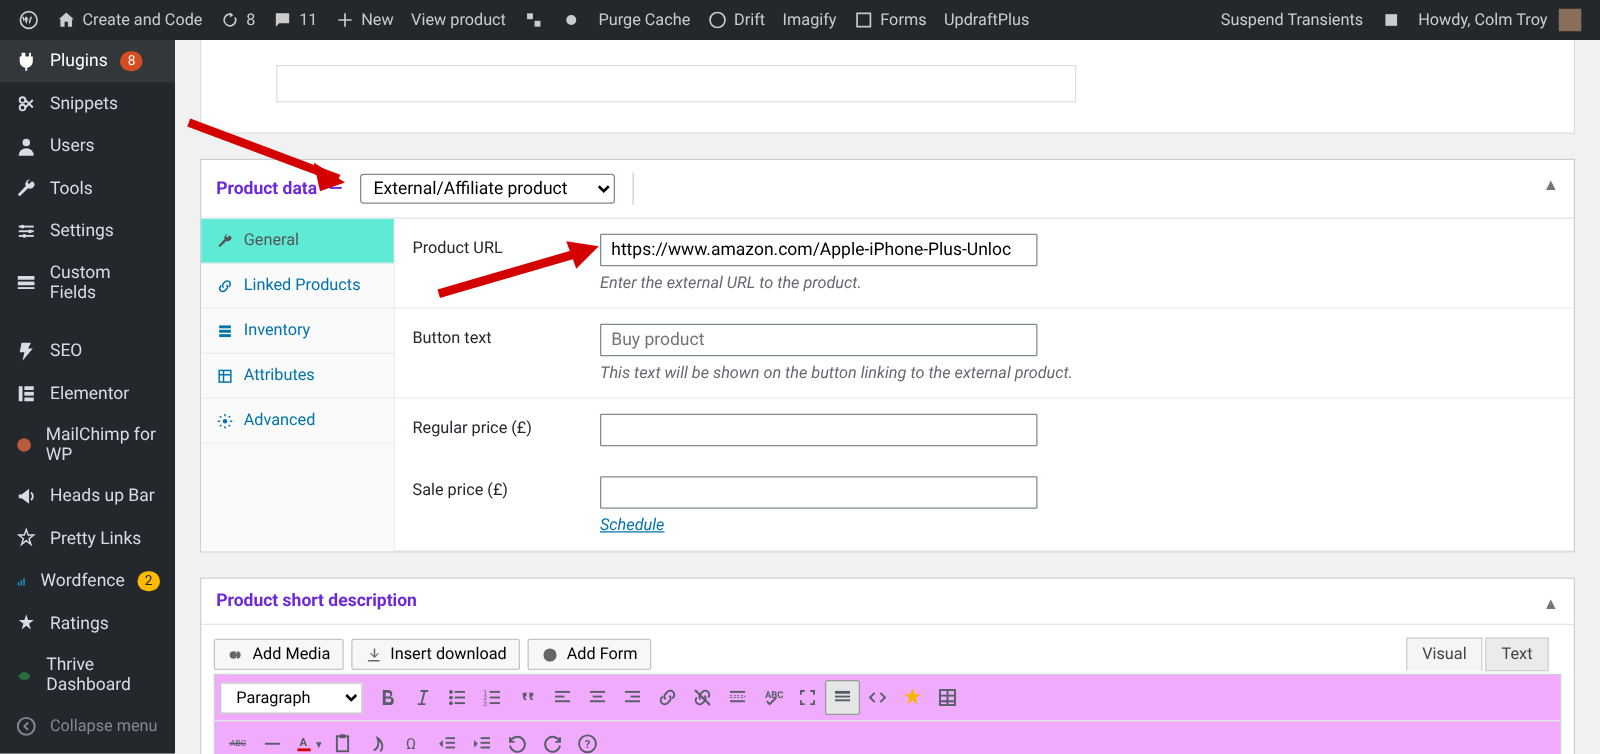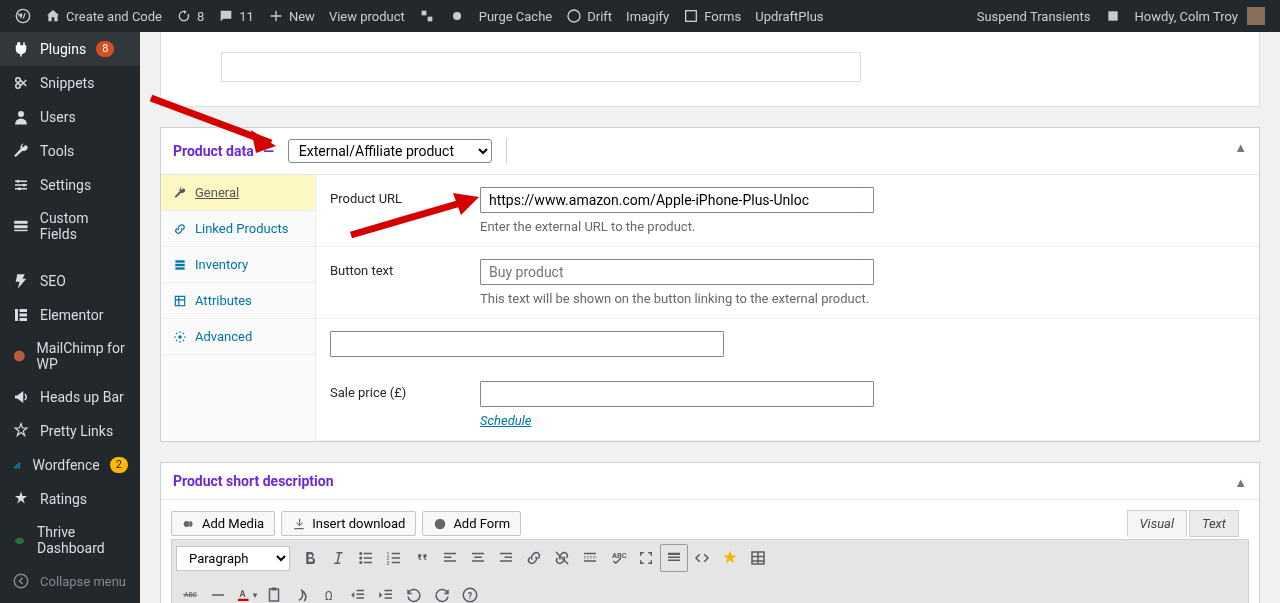--- a/index.html
+++ b/index.html
@@ -21,36 +21,36 @@
   .panel { background: #fff; border: 1px solid #ccd0d4; margin: 20px 0; }
   .panel-hd { display: flex; align-items: center; border-bottom: 1px solid #e2e4e7; padding: 10px 12px; position: relative; }
   .panel-hd h2 { font-size: 14px; font-weight: 700; color: #6d28d9; }
   .panel-hd select { margin: 0 8px; font-size: 14px; padding: 2px 20px 2px 6px; border: 1px solid #7e8993; border-radius: 3px; background: #fff; appearance: auto; }
   .panel-hd .dash { margin: 0 6px; }
   .panel-hd .sep { border-left: 1px solid #ccd0d4; height: 26px; margin-left: 6px; }
   .panel-hd .caret { position: absolute; right: 12px; top: 12px; color: #72777c; }
   .product-body { display: flex; }
   .tabs { width: 155px; border-right: 1px solid #eee; background: #fafafa; }
   .tabs .tab { display: flex; align-items: center; gap: 8px; padding: 10px 12px; border-bottom: 1px solid #eee; color: #0073aa; font-size: 13px; cursor: pointer; }
-  .tabs .tab.active { background: #fef9c3; color: #555; text-decoration: underline; }
+  .tabs .tab.active { background: #5eead4; color: #555; }
   .tabs .tab svg { width: 14px; height: 14px; fill: currentColor; }
   .fields { flex: 1; padding: 0; }
   .fieldrow { display: flex; padding: 12px 14px; border-bottom: 1px solid #eee; }
   .fieldrow label { width: 150px; color: #23282d; font-size: 13px; padding-top: 4px; }
   .fieldcol { flex: 1; }
-  .fieldcol input[type=text] { width: 394px; padding: 4px 8px; font-size: 14px; border: 1px solid #7e8993; border-radius: 1px; background: #fff; }
-  .fieldcol .hint { color: #646970; margin-top: 6px; font-size: 13px; }
+  .fieldcol input[type=text] { width: 350px; padding: 4px 8px; font-size: 14px; border: 1px solid #7e8993; border-radius: 1px; background: #fff; }
+  .fieldcol .hint { color: #646970; font-style: italic; margin-top: 6px; font-size: 13px; }
   .fieldcol a { color: #0073aa; text-decoration: underline; font-style: italic; font-size: 13px; }
   .short-desc .btnbar { padding: 10px 10px 0 10px; display: flex; gap: 6px; align-items: center; }
   .mediabtn { border: 1px solid #c3c4c7; background: #f6f7f7; padding: 4px 10px; border-radius: 2px; display: inline-flex; align-items: center; gap: 6px; font-size: 13px; cursor: pointer; }
-  .edtabs { margin-left: auto; padding-right: 10px; display: flex; gap: 2px; font-style: italic; }
+  .edtabs { margin-left: auto; padding-right: 10px; display: flex; gap: 2px; }
   .edtabs .t { border: 1px solid #ccd0d4; padding: 5px 12px; font-size: 13px; background: #ebebeb; cursor: pointer; }
   .edtabs .t.active { background: #f5f5f5; border-bottom-color: #f5f5f5; }
   .tinymce { border: 1px solid #ccd0d4; margin: 2px 10px 10px 10px; background: #fff; }
-  .tmc-row { display: flex; align-items: center; padding: 4px; border-bottom: 1px solid #e2e4e7; background: #e5e5e5; }
+  .tmc-row { display: flex; align-items: center; padding: 4px; border-bottom: 1px solid #e2e4e7; background: #f0abfc; }
   .fmt-select { border: 1px solid #c3c4c7; padding: 3px 24px 3px 8px; font-size: 13px; background: #fff; margin-right: 6px; appearance:auto; }
   .tbtn { width: 28px; height: 28px; display: inline-flex; align-items: center; justify-content: center; color: #555d66; cursor: pointer; }
   .tbtn svg { width: 18px; height: 18px; fill: currentColor; }
   .tbtn.star svg { fill: #f7b500; }
   .tbtn.kbd { border: 1px solid #999; background: #e5e5e5; border-radius: 2px; }
   .redarrow { position: absolute; }
 </style>
 </head>
 <body>
 
@@ -319,20 +319,21 @@
             </div>
           </div>
           <div class="fieldrow">
             <label>Button text</label>
             <div class="fieldcol">
               <input type="text" placeholder="Buy product" style="">
               <div class="hint">This text will be shown on the button linking to the external product.</div>
             </div>
           </div>
           <div class="fieldrow" style="border-bottom:none">
+            <label>Regular price (£)</label>
             <div class="fieldcol"><input type="text" style=""></div>
           </div>
           <div class="fieldrow">
             <label>Sale price (£)</label>
             <div class="fieldcol">
               <input type="text" style="">
               <div style="margin-top:6px;"><a href="#">Schedule</a></div>
             </div>
           </div>
         </div>

